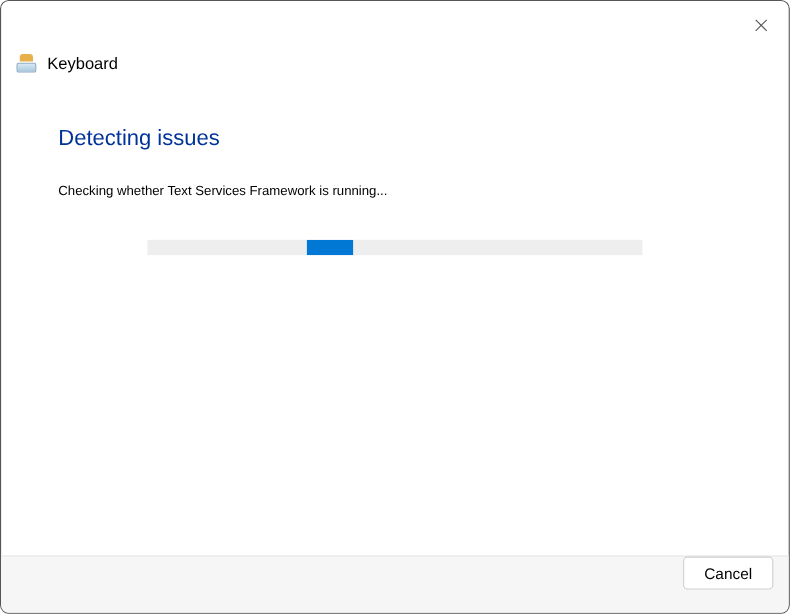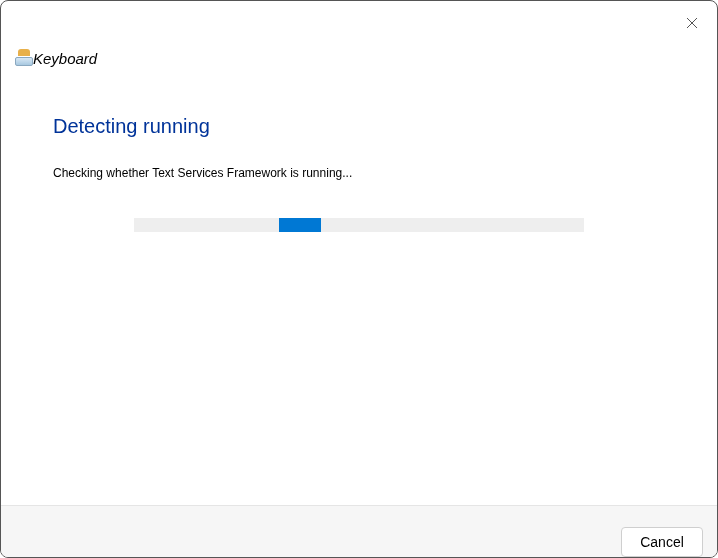--- a/index.html
+++ b/index.html
@@ -35,22 +35,21 @@
     .close-btn svg {
       width: 12px;
       height: 12px;
       stroke: #555;
       stroke-width: 1;
     }
     .header {
       display: flex;
       align-items: center;
       padding: 48px 14px 0 14px;
-      gap: 0;
-      font-style: italic;
+      gap: 10px;
     }
     .keyboard-icon {
       width: 18px;
       height: 18px;
       position: relative;
       display: inline-block;
     }
     .keyboard-icon .kb-top {
       position: absolute;
       top: 0;
@@ -108,21 +107,21 @@
     }
     .footer {
       position: absolute;
       bottom: 0;
       left: 0;
       right: 0;
       height: 52px;
       background: #f6f6f6;
       border-top: 1px solid #e5e5e5;
       display: flex;
-      align-items: flex-end;
+      align-items: flex-start;
       justify-content: flex-end;
       padding-right: 14px;
     }
     .cancel-btn {
       min-width: 82px;
       height: 30px;
       background: #ffffff;
       border: 1px solid #cfcfcf;
       border-radius: 4px;
       font-size: 14px;
@@ -144,21 +143,21 @@
 
 <div class="header">
   <span class="keyboard-icon">
     <span class="kb-top"></span>
     <span class="kb-bottom"></span>
   </span>
   <span class="header-title">Keyboard</span>
 </div>
 
 <div class="content">
-  <h1 class="heading">Detecting running</h1>
+  <h1 class="heading">Detecting issues</h1>
   <p class="status-text">Checking whether Text Services Framework is running...</p>
   <div class="progress-container">
     <div class="progress-indicator"></div>
   </div>
 </div>
 
 <div class="footer">
   <button class="cancel-btn">Cancel</button>
 </div>
 

